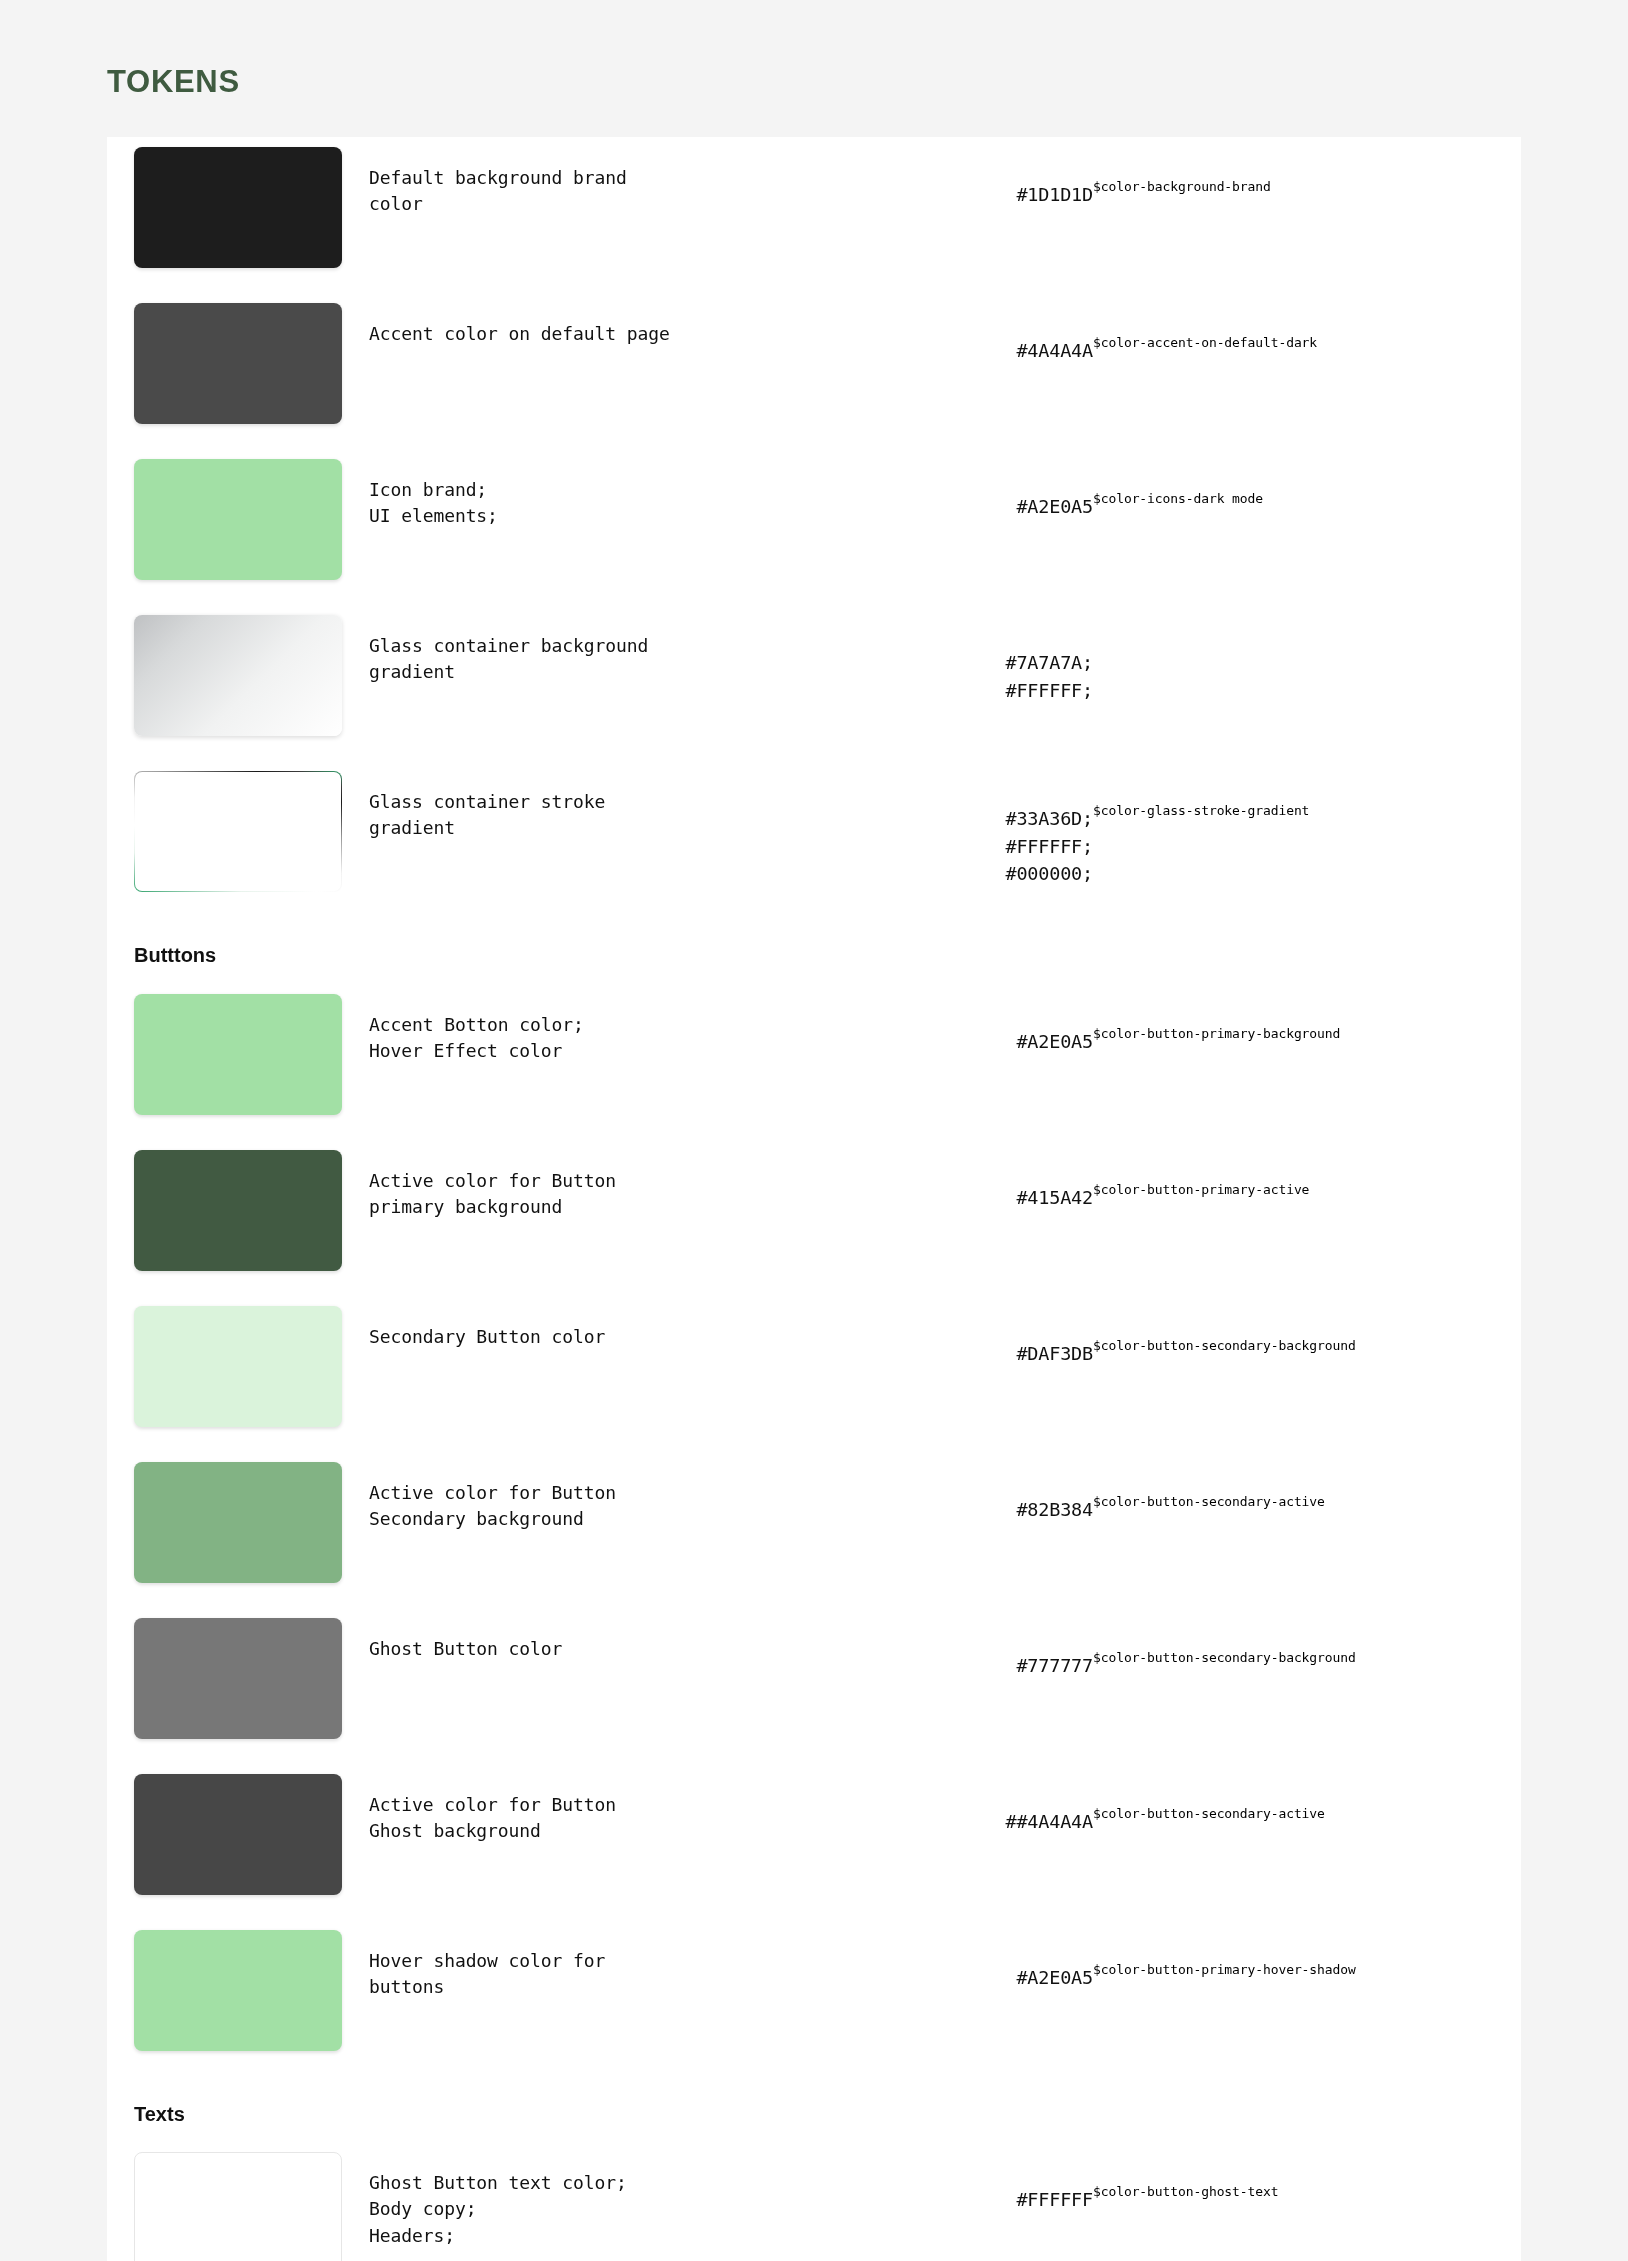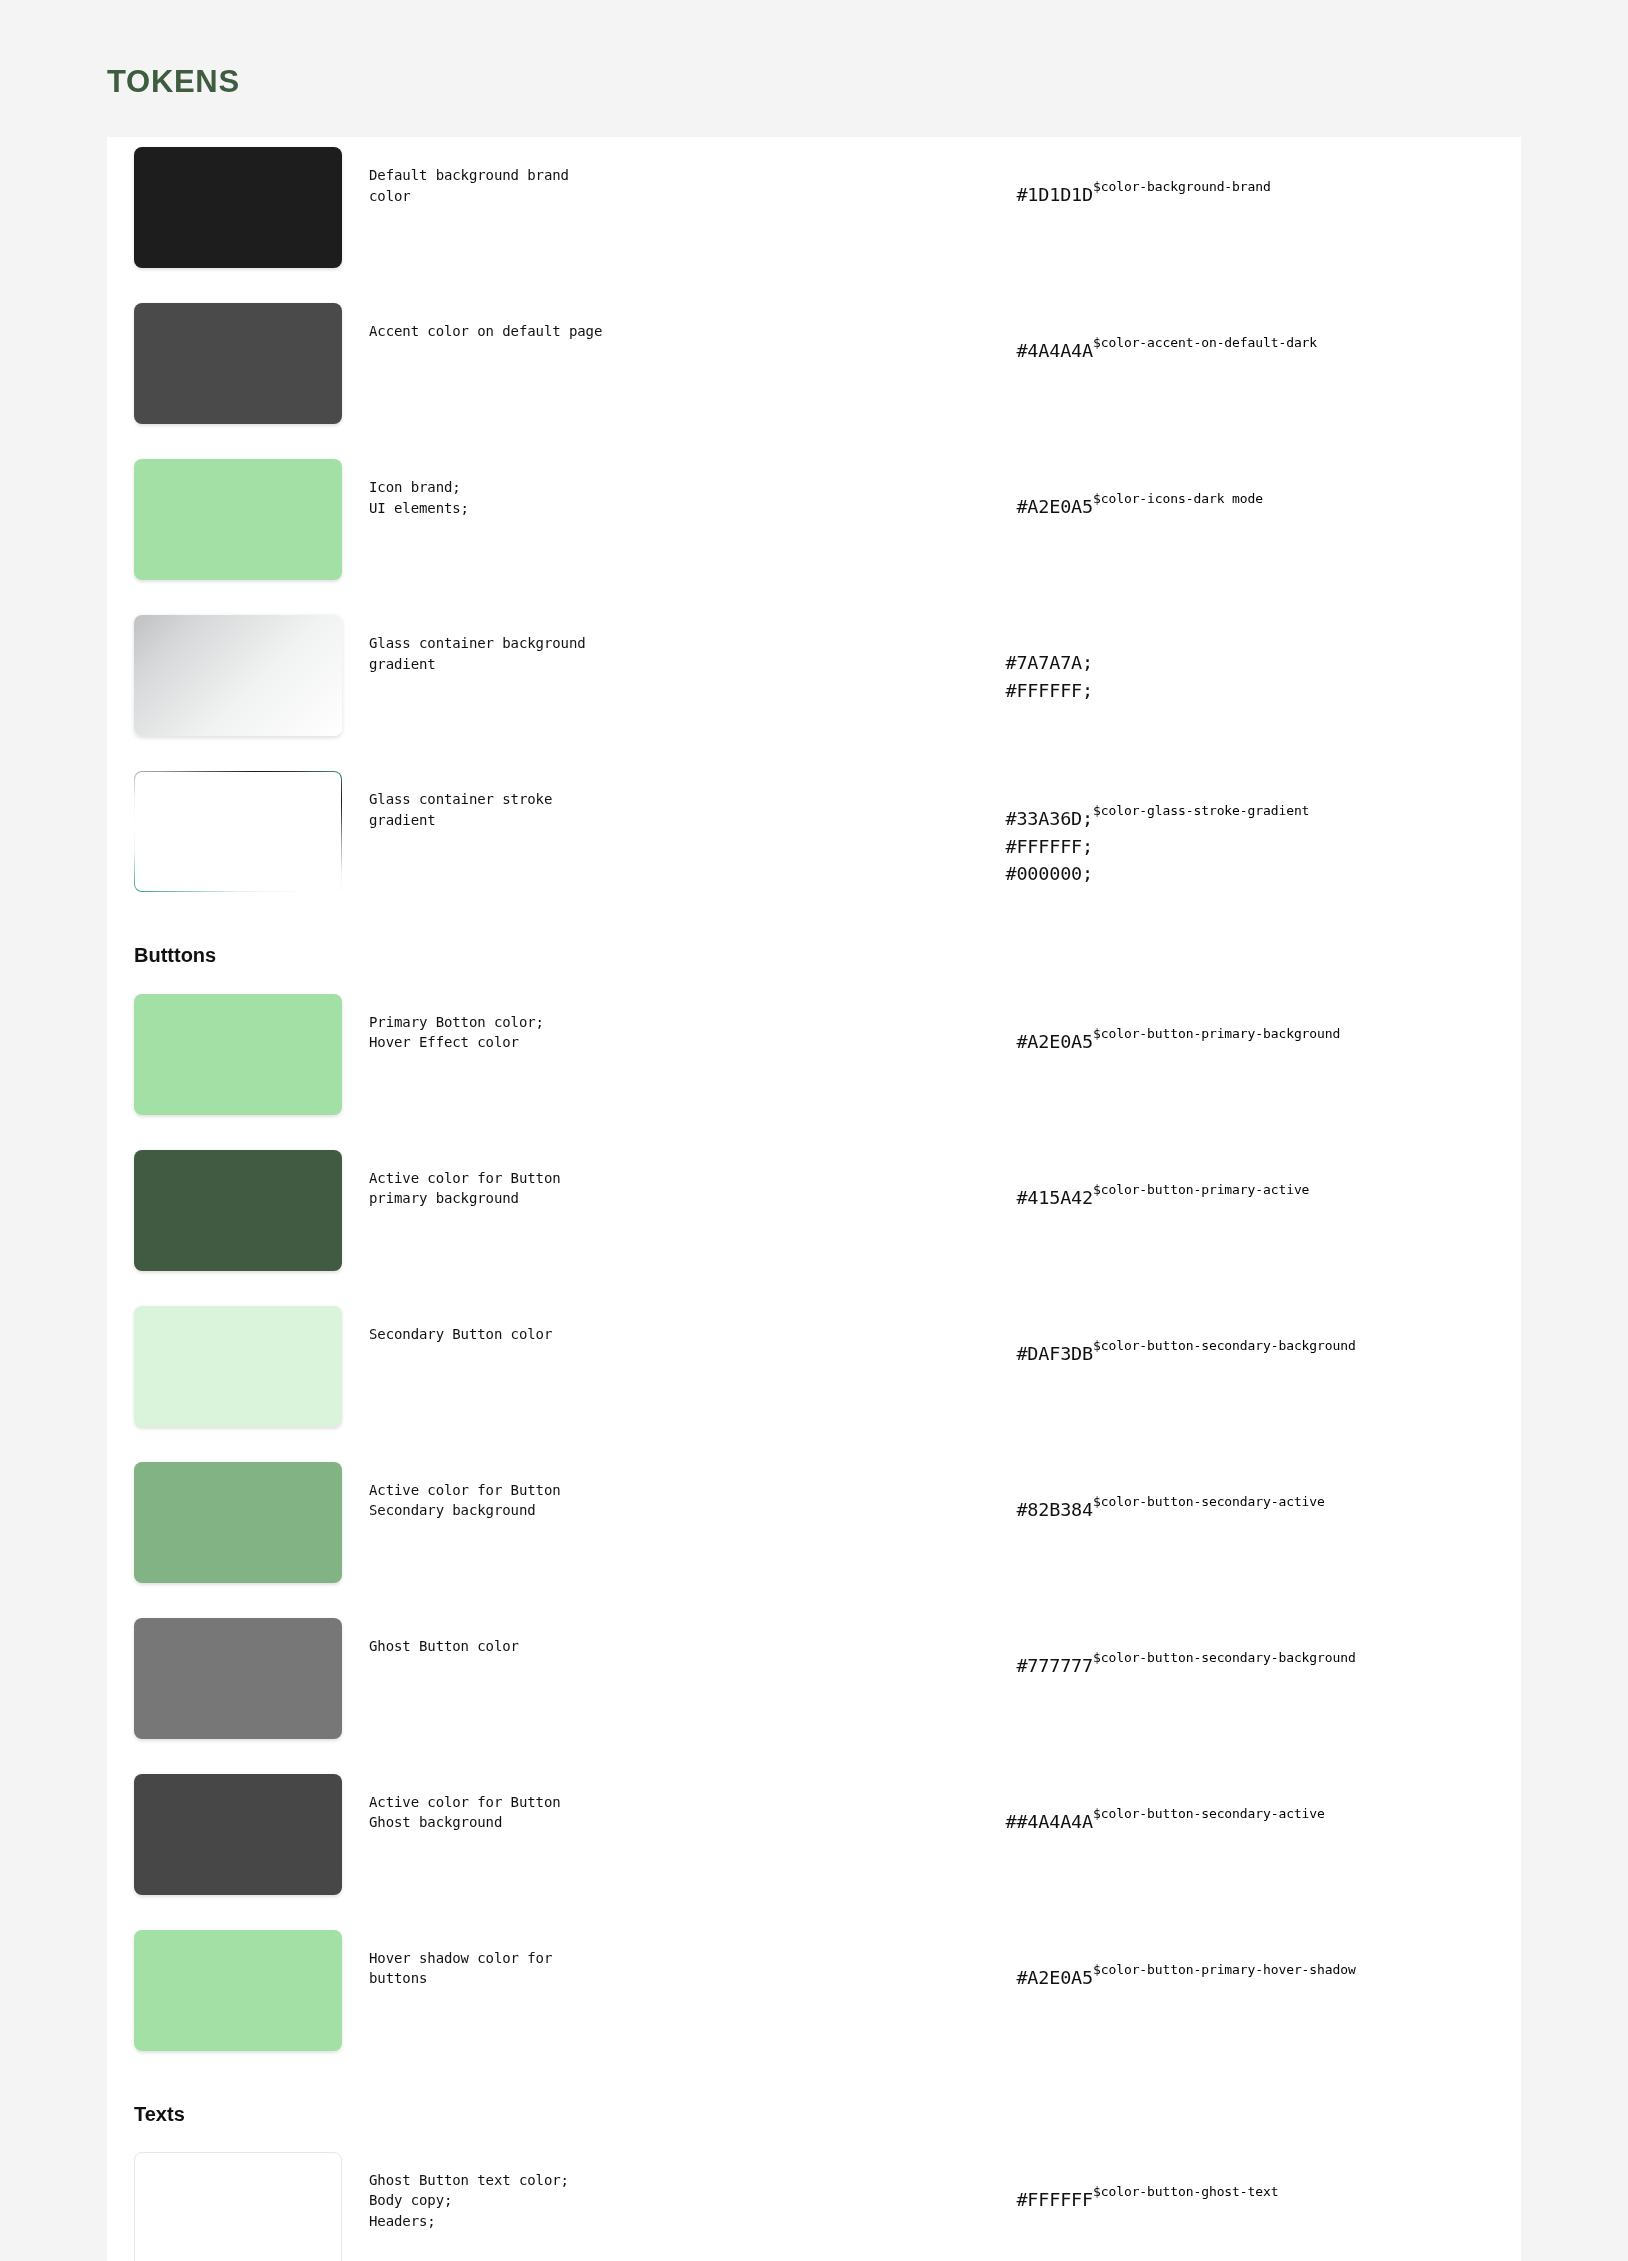--- a/index.html
+++ b/index.html
@@ -89,21 +89,21 @@
   .swatch.bordered {
     background: #FFFFFF;
     border: 0.9px solid #E6E6E6;
     box-shadow: none;
   }
 
   .desc-cell {
     flex: 0 0 516px;
     padding-top: 28px;
     font-family: "DejaVu Sans Mono", "Liberation Mono", monospace;
-    font-size: 14px;
+    font-size: 18px;
     line-height: 1.46;
     color: #111111;
     letter-spacing: -0.1px;
   }
 
   .desc-cell .line { display: block; white-space: pre; }
 
   .hex-cell {
     flex: 0 0 208px;
     padding-top: 44px;
@@ -200,21 +200,21 @@
           <span class="line">#000000;</span>
         </div>
         <div class="token-cell">$color-glass-stroke-gradient</div>
       </div>
       <div class="section-header">Butttons</div>
       <div class="token-row">
         <div class="swatch-cell">
           <div class="swatch plain" style="background: rgb(162, 224, 165);"></div>
         </div>
         <div class="desc-cell">
-          <span class="line">Primary Botton color;</span>
+          <span class="line">Accent Botton color;</span>
           <span class="line">Hover Effect color</span>
         </div>
         <div class="hex-cell">
           <span class="line">#A2E0A5</span>
         </div>
         <div class="token-cell">$color-button-primary-background</div>
       </div>
       <div class="token-row">
         <div class="swatch-cell">
           <div class="swatch plain" style="background: rgb(65, 90, 66);"></div>

